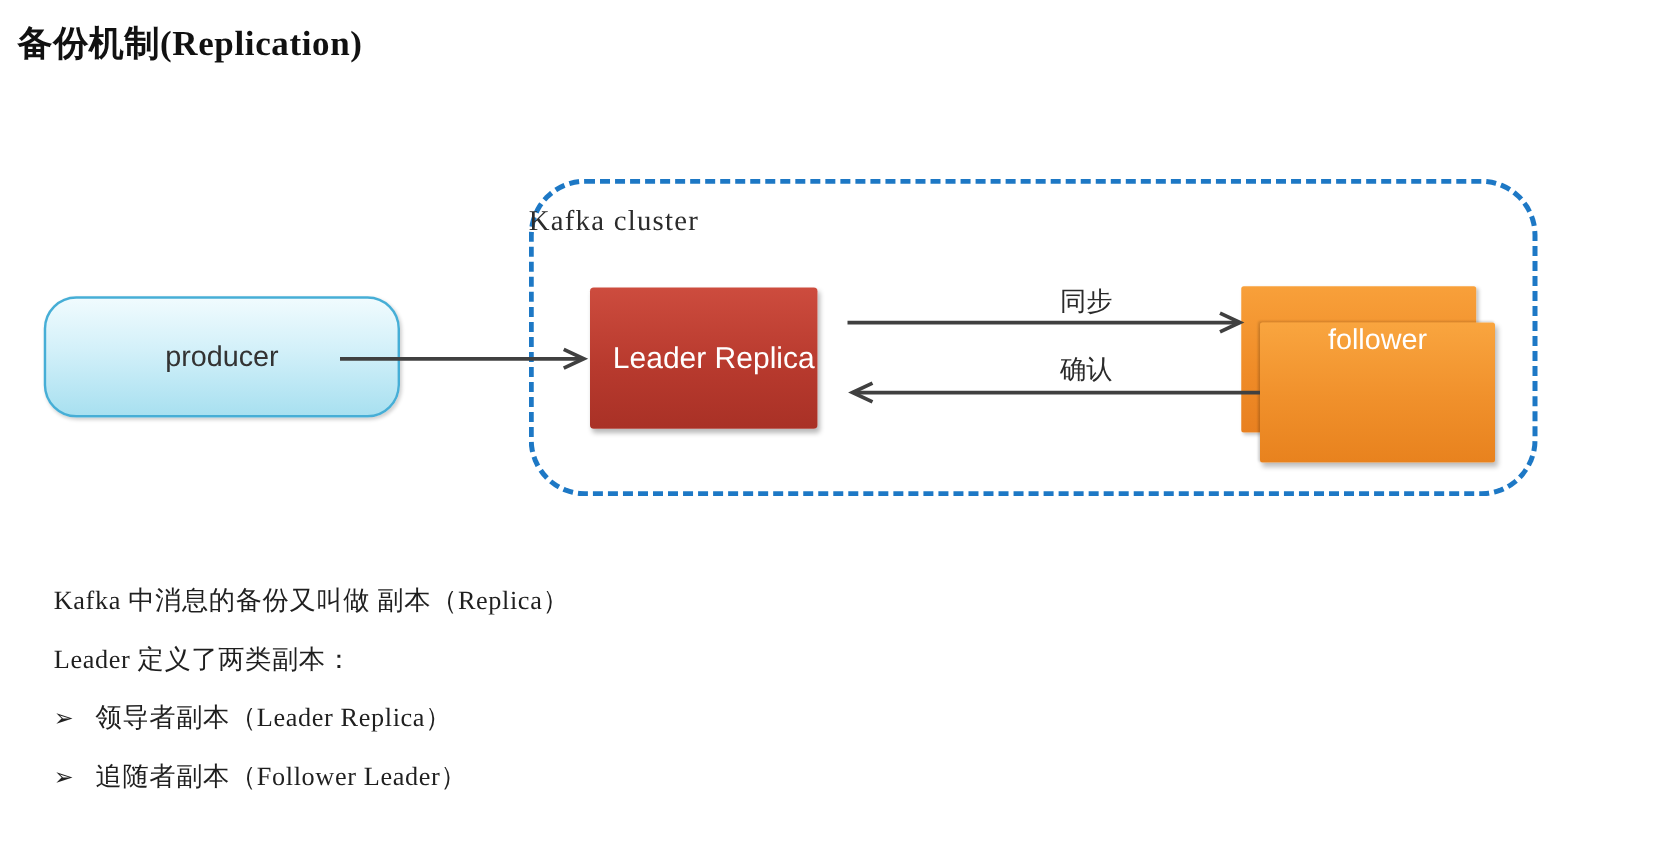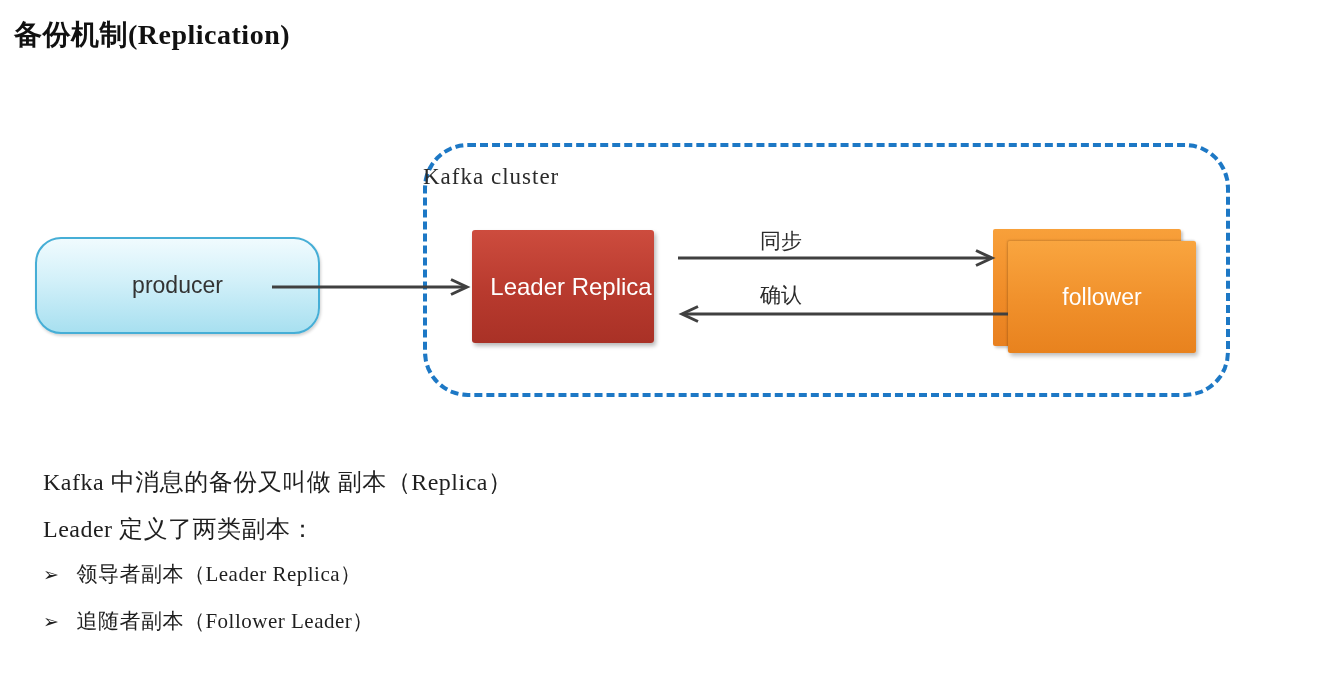--- a/index.html
+++ b/index.html
@@ -90,54 +90,54 @@
     top: 229px;
     width: 188px;
     height: 117px;
     border-radius: 2px;
     background: linear-gradient(to bottom, #f8a03a 0%, #ef8b27 60%, #e88020 100%);
     box-shadow: 2px 2px 3px rgba(0,0,0,0.22);
   }
   .follower-front {
     position: absolute;
     left: 1008px;
-    top: 241px;
+    top: 258px;
     width: 188px;
     height: 112px;
     border-radius: 2px;
     background: linear-gradient(to bottom, #f9a53f 0%, #f0902b 55%, #e8821e 100%);
     box-shadow: -1px -1px 2px rgba(0,0,0,0.15), 2px 3px 4px rgba(0,0,0,0.25);
     display: flex;
-    align-items: center;
+    align-items: flex-start;
     justify-content: center;
     font-family: "Liberation Sans", "DejaVu Sans", sans-serif;
     font-size: 23px;
     color: #ffffff;
   }
   .arrows {
     position: absolute;
     left: 0;
     top: 0;
     pointer-events: none;
   }
   .edge-label {
     position: absolute;
     width: 130px;
-    text-align: left;
+    text-align: right;
     font-size: 21px;
     color: #2b2b2b;
   }
   .sync-label { left: 760px; top: 227px; }
   .ack-label  { left: 760px; top: 281px; }
   
   .note-line {
     position: absolute;
     left: 43px;
     margin: 0;
-    font-size: 24px;
+    font-size: 21px;
     color: #1f1f1f;
     letter-spacing: 0.5px;
     white-space: nowrap;
   }
   .note-1 { top: 466px; }
   .note-2 { top: 513px; }
   .bullet {
     position: absolute;
     left: 43px;
     display: flex;

